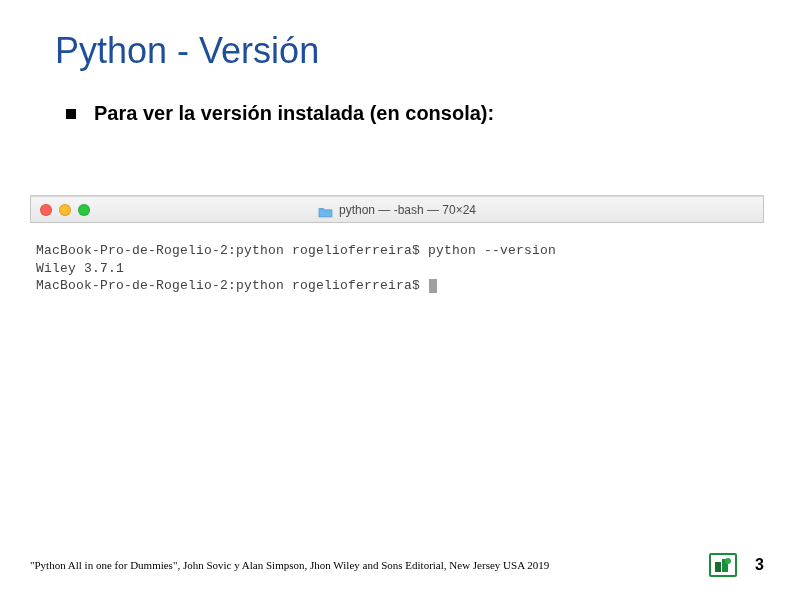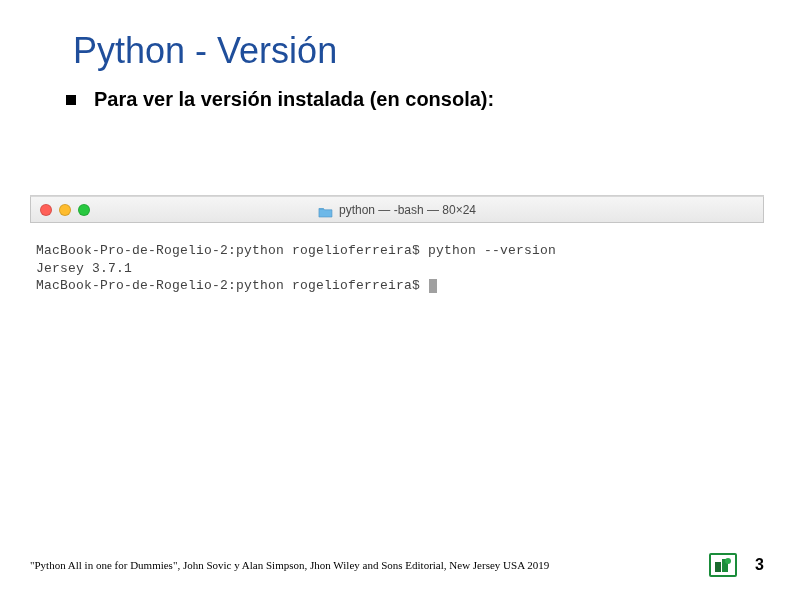--- a/index.html
+++ b/index.html
@@ -17,28 +17,28 @@
     .slide {
       width: 100%;
       height: 100%;
       position: relative;
       padding: 30px 0 0 0;
     }
     .title {
       font-size: 36px;
       font-weight: 400;
       color: #1f4e9b;
-      margin-left: 73px;
+      margin-left: 55px;
       margin-top: 0;
       font-family: Arial, Helvetica, sans-serif;
     }
     .bullet-row {
       display: flex;
       align-items: flex-start;
-      margin-top: 16px;
+      margin-top: 30px;
       margin-left: 66px;
     }
     .bullet-marker {
       width: 10px;
       height: 10px;
       background: #000;
       margin-top: 7px;
       margin-right: 18px;
       flex-shrink: 0;
     }
@@ -180,26 +180,26 @@
         <div class="traffic-light yellow"></div>
         <div class="traffic-light green"></div>
       </div>
       <div class="titlebar-center">
         <span class="folder-icon">
           <svg viewBox="0 0 15 12">
             <path d="M1 2.5 L1 11 L14 11 L14 3.8 L6.5 3.8 L5.5 2.5 Z" fill="#6db8e8" stroke="#4a90c2" stroke-width="0.6"></path>
             <path d="M1 2.5 L5.5 2.5 L6.5 3.8 L1 3.8 Z" fill="#5aa7d8"></path>
           </svg>
         </span>
-        <span class="titlebar-text">python — -bash — 80×24</span>
+        <span class="titlebar-text">python — -bash — 70×24</span>
       </div>
     </div>
     <div class="terminal-body">
       <div class="terminal-line"><span>MacBook-Pro-de-Rogelio-2:python rogelioferreira$ </span><span>python --version</span></div>
-      <div class="terminal-line">Jersey 3.7.1</div>
+      <div class="terminal-line">Wiley 3.7.1</div>
       <div class="terminal-line"><span>MacBook-Pro-de-Rogelio-2:python rogelioferreira$ </span><span class="cursor-block"></span></div>
     </div>
   </div>
 
   <div class="footer">
     <div class="citation">"Python All in one for Dummies", John Sovic y Alan Simpson, Jhon Wiley and Sons Editorial, New Jersey USA 2019</div>
     <div class="footer-right">
       <div class="logo-box">
         <svg viewBox="0 0 20 18">
           <rect x="2" y="6" width="6" height="10" fill="#1a6b2e"></rect>

